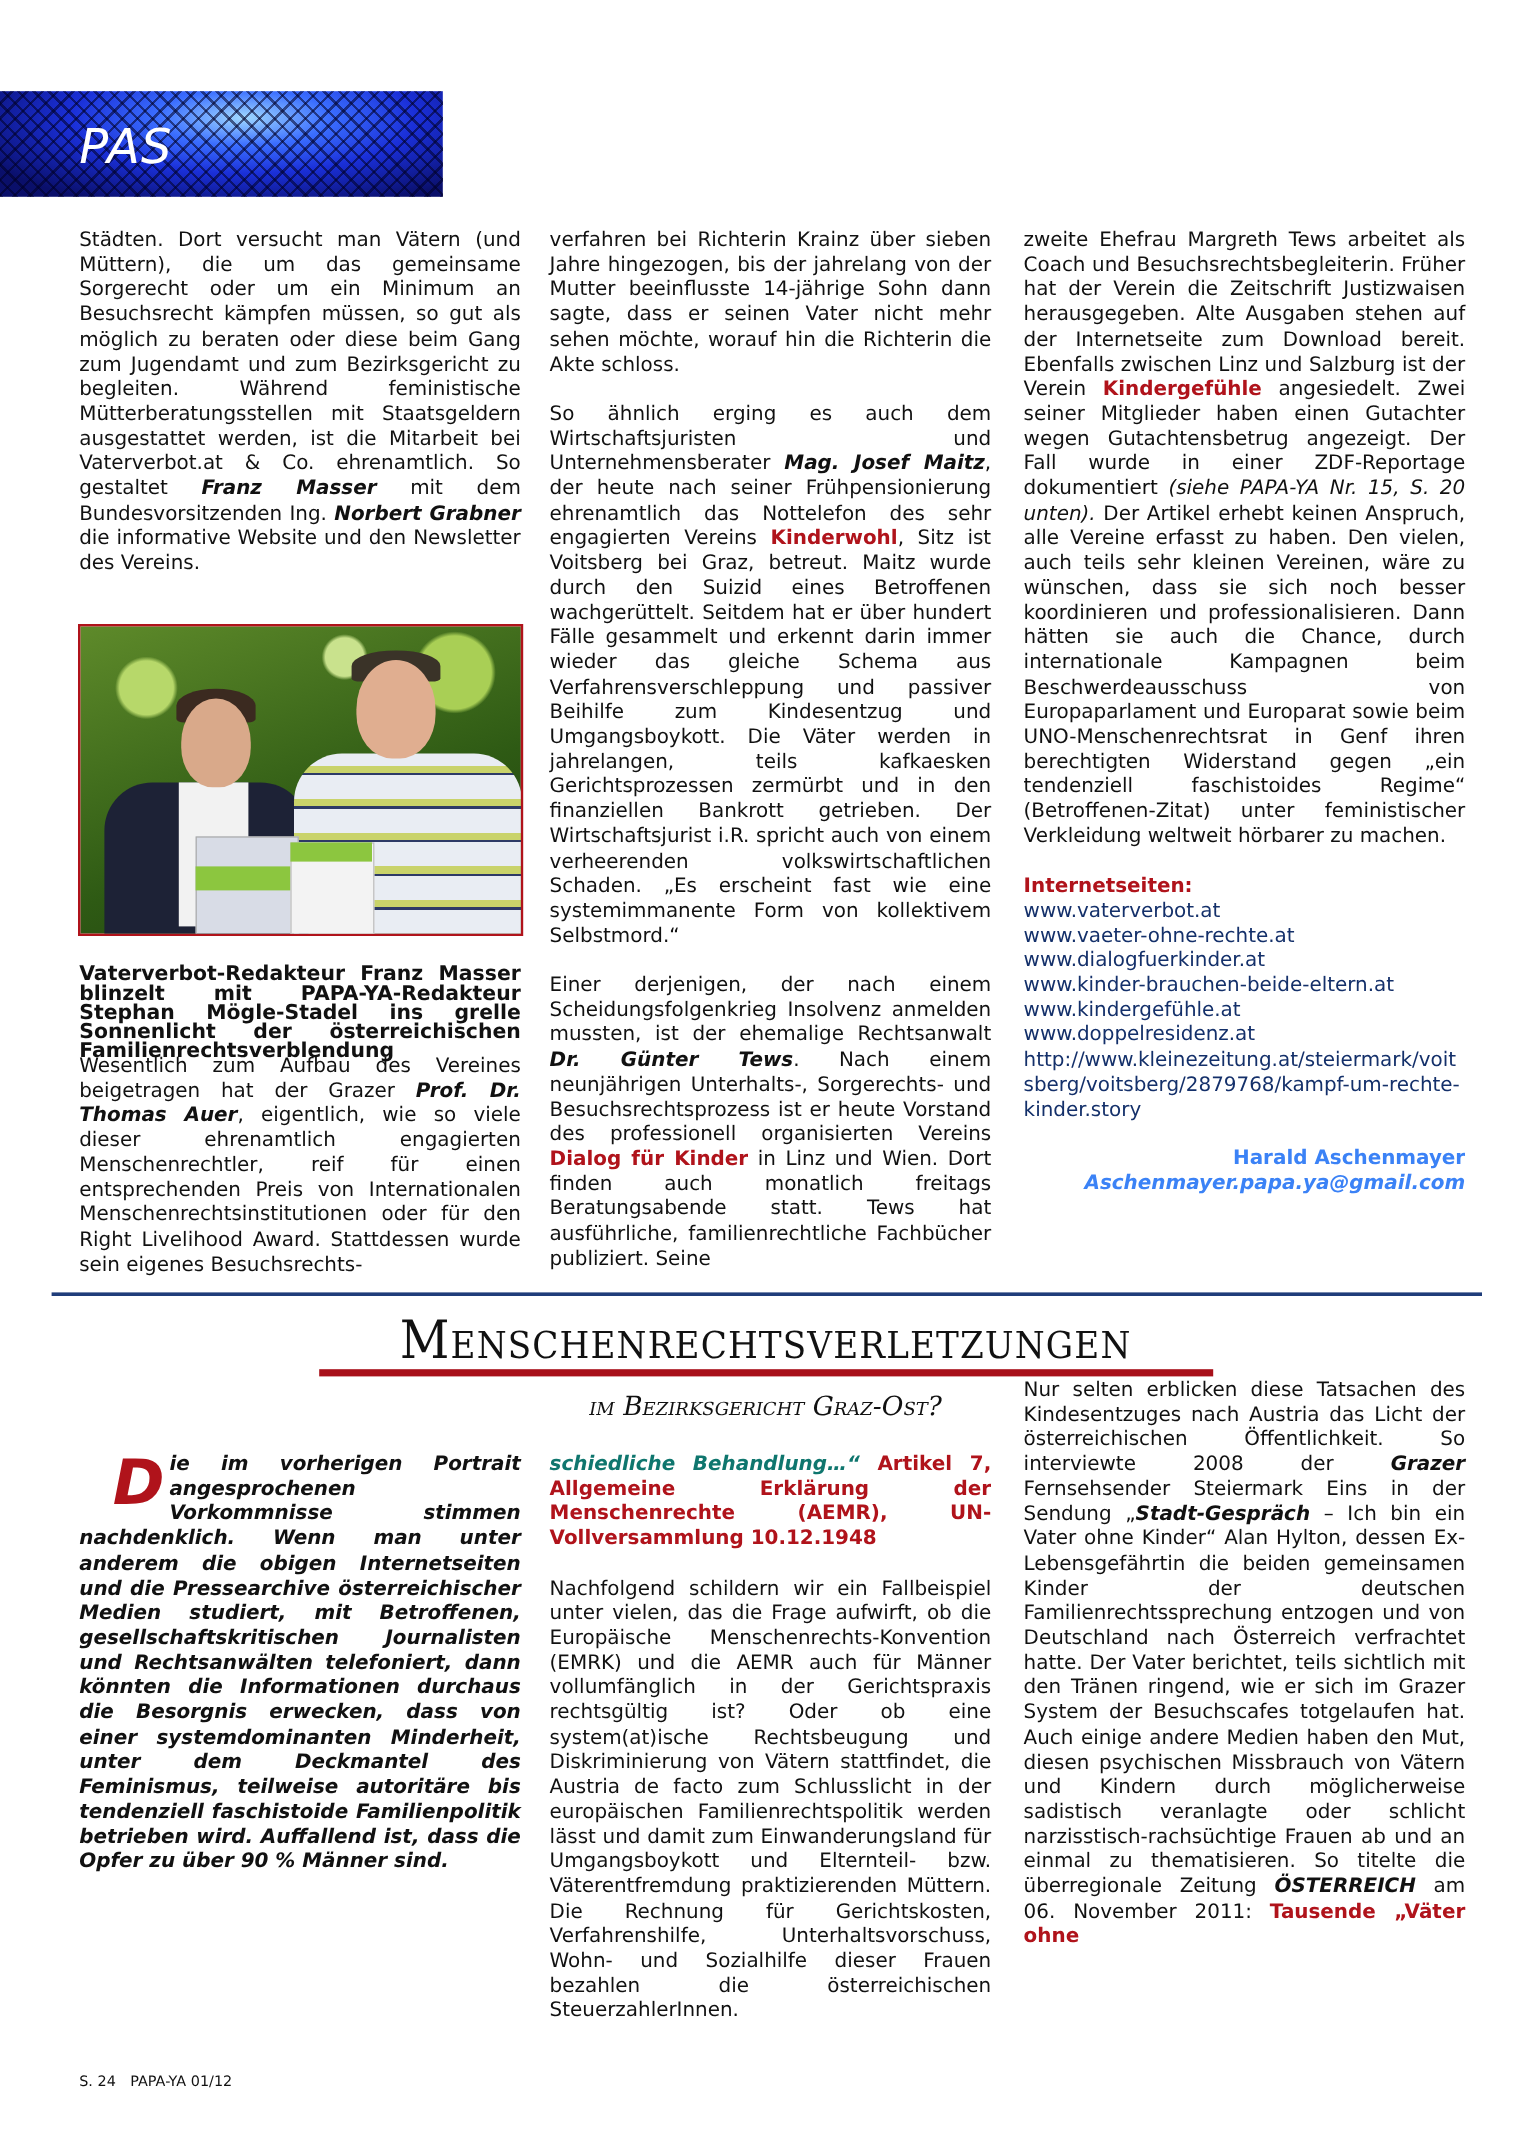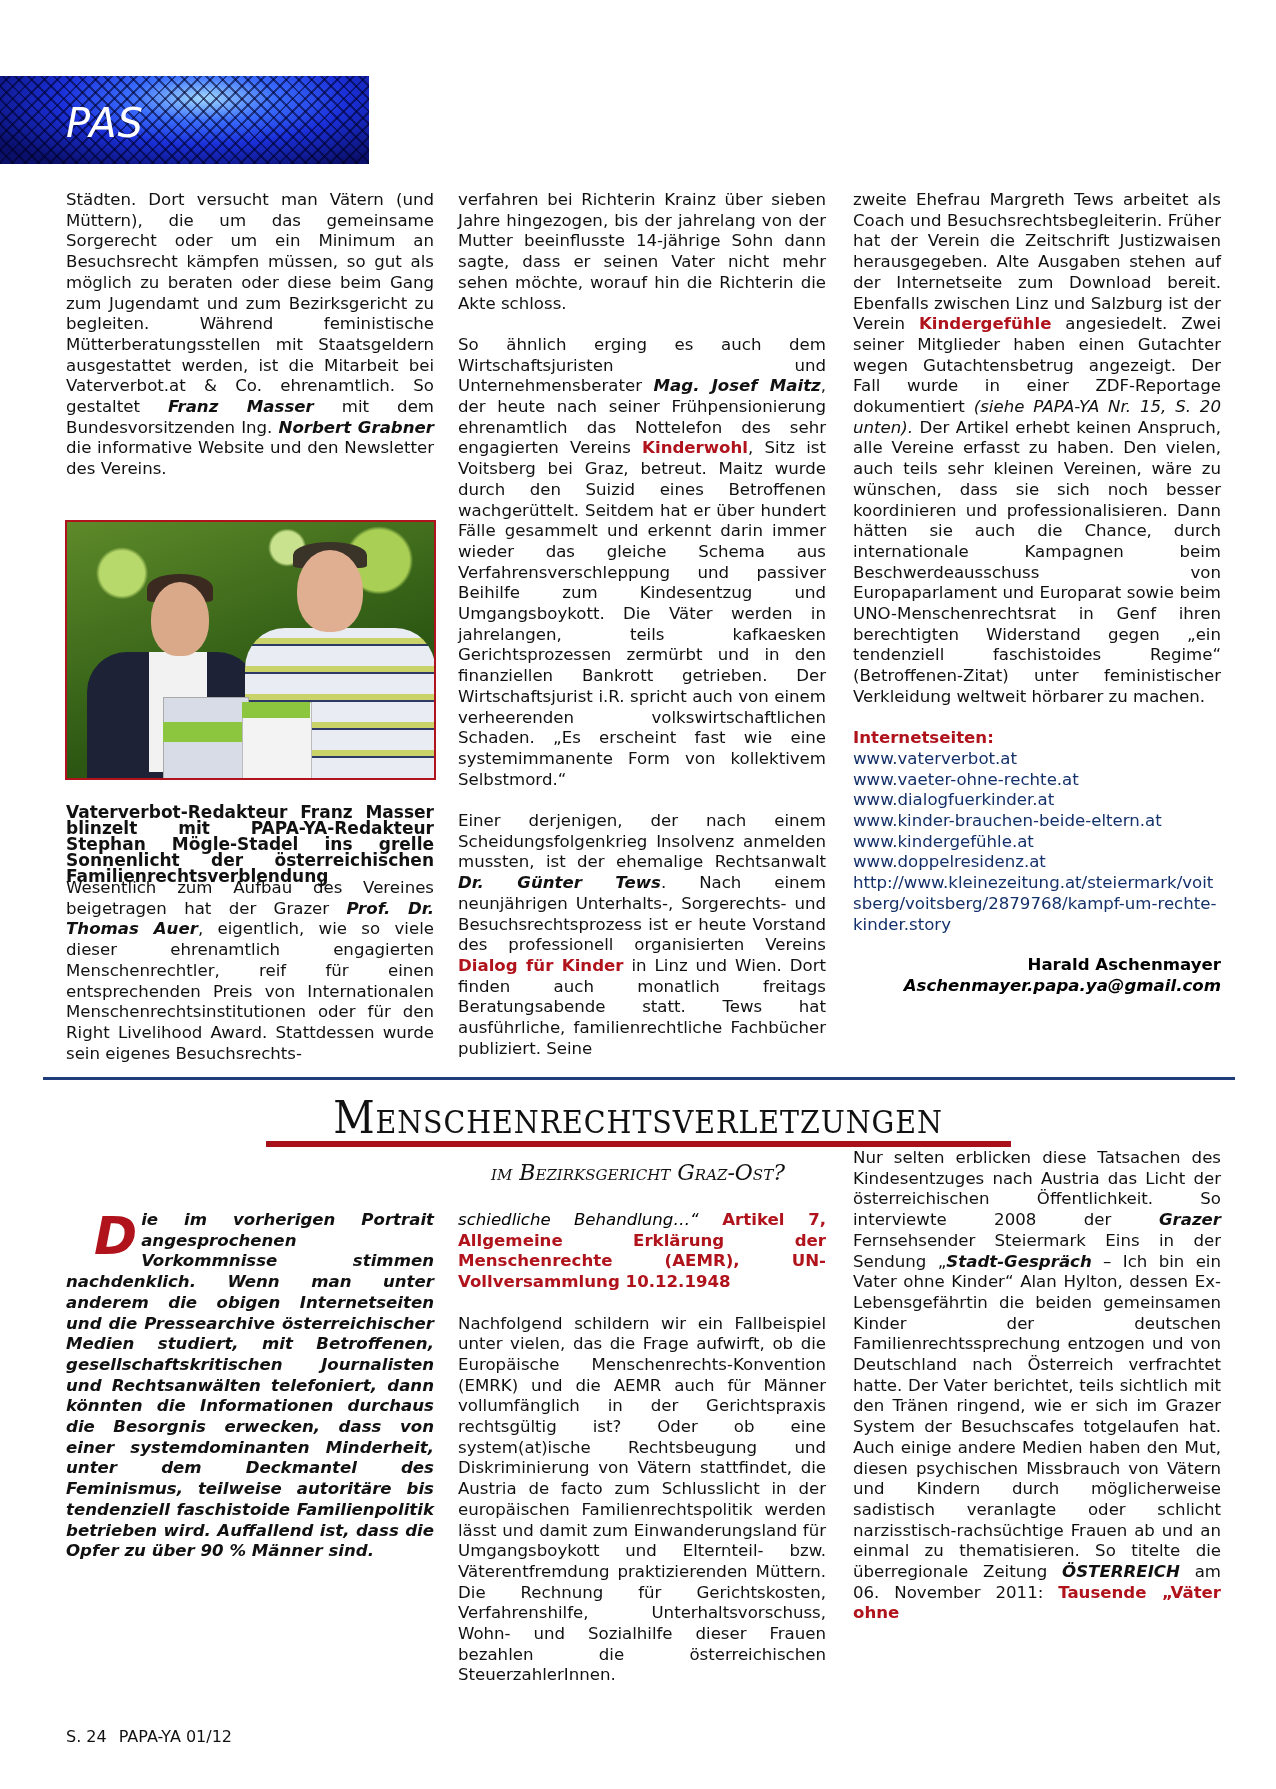--- a/index.html
+++ b/index.html
@@ -52,24 +52,24 @@
       font-family: "DejaVu Serif", serif; font-size: 44px; font-variant: small-caps; letter-spacing: 1px; color: #111;
       transform: scaleX(0.92);
     }
     .rule-red { position: absolute; left: 266px; top: 1141px; width: 745px; height: 6px; background: #a8101a; }
     .subhead {
       position: absolute; left: 0; width: 1276px; top: 1160px; text-align: center;
       font-family: "DejaVu Serif", serif; font-size: 22px; font-variant: small-caps; letter-spacing: 0px; color: #111; font-style: italic;
     }
     .lede { font-weight: bold; font-style: italic; }
     .dropcap { float: left; font-size: 52px; line-height: 40px; color: #b0131b; font-weight: bold; font-style: italic; margin: 6px 4px 0 28px; }
-    .quote { color: #000000; font-weight: normal; font-style: italic; }
+    .quote { color: #0f766e; font-weight: bold; font-style: italic; }
     .links { color: #14306a; text-align: left; }
-    .sig { text-align: right; color: #000000; font-weight: bold; }
-    .footer { position: absolute; left: 66px; top: 1727px; font-size: 16px; }
+    .sig { text-align: right; color: #3b82f6; font-weight: bold; }
+    .footer { position: absolute; left: 66px; top: 1727px; font-size: 12px; }
     .footer span { margin-right: 12px; }
   </style>
 </head>
 <body>
 
 <div class="banner">
   <div class="banner-title">PAS</div>
 </div>
 
 <div class="col col1" style="top:190px;">

